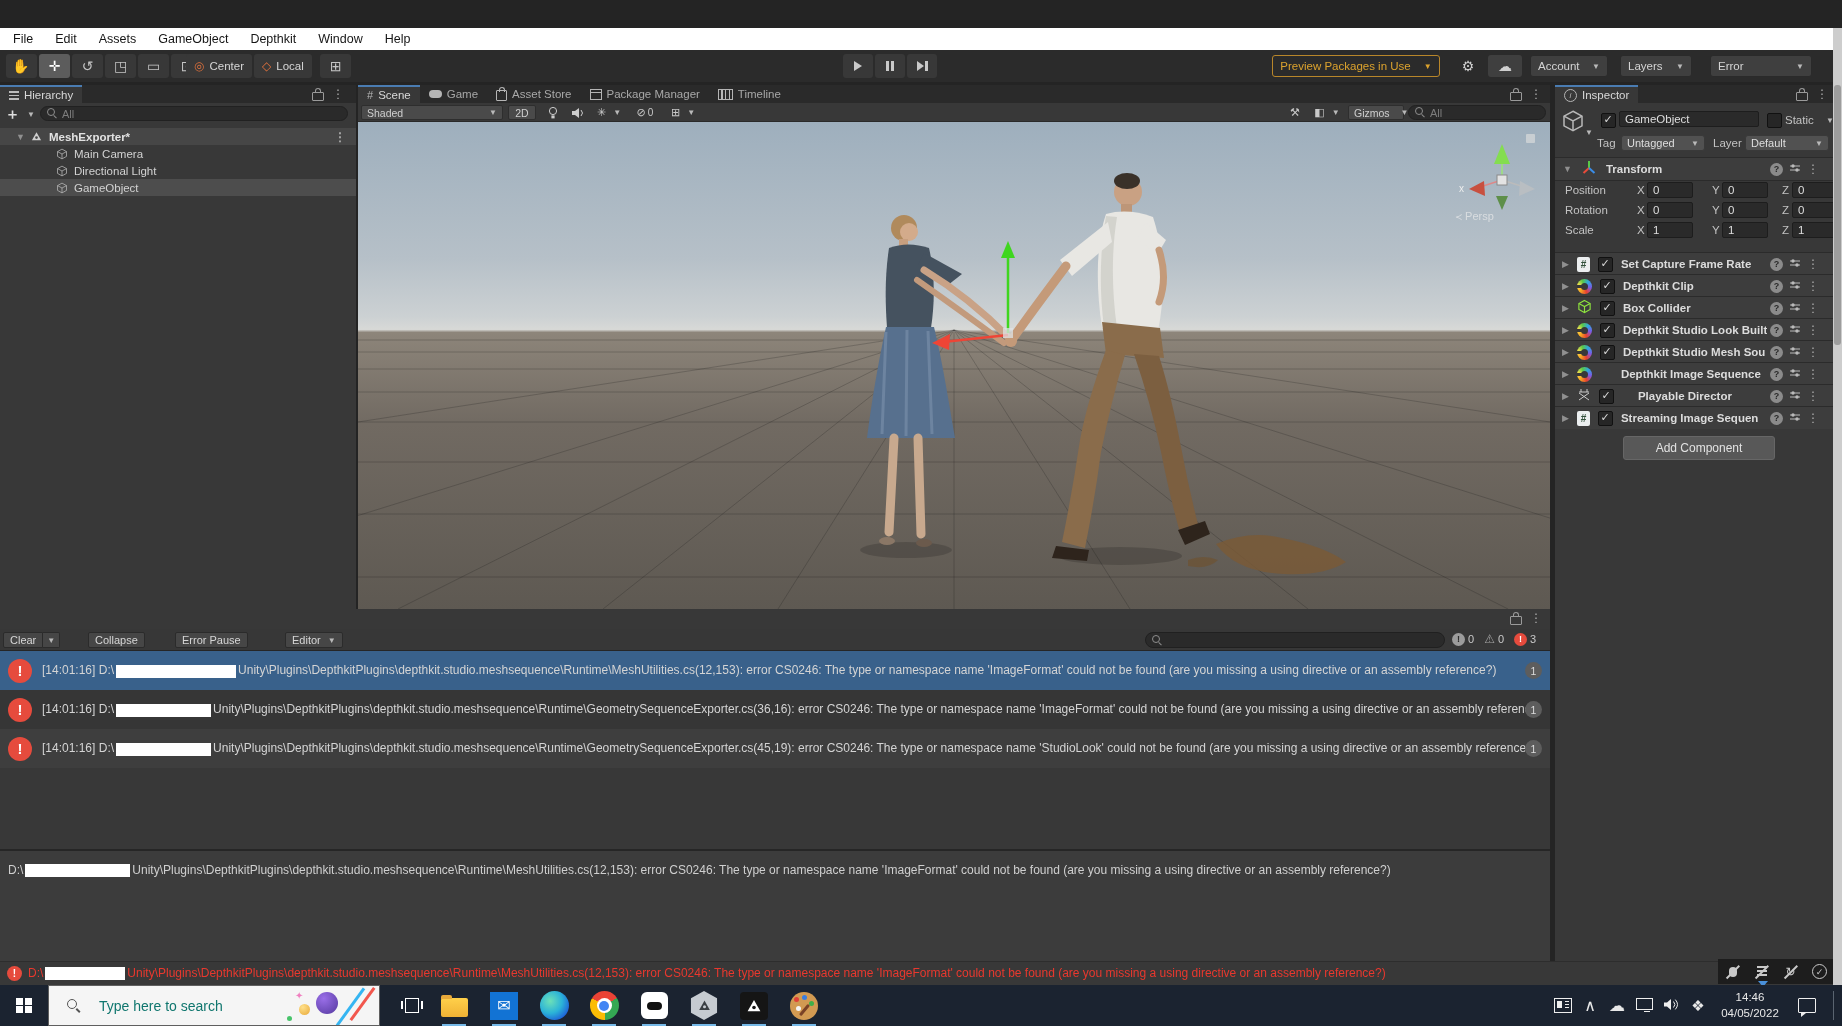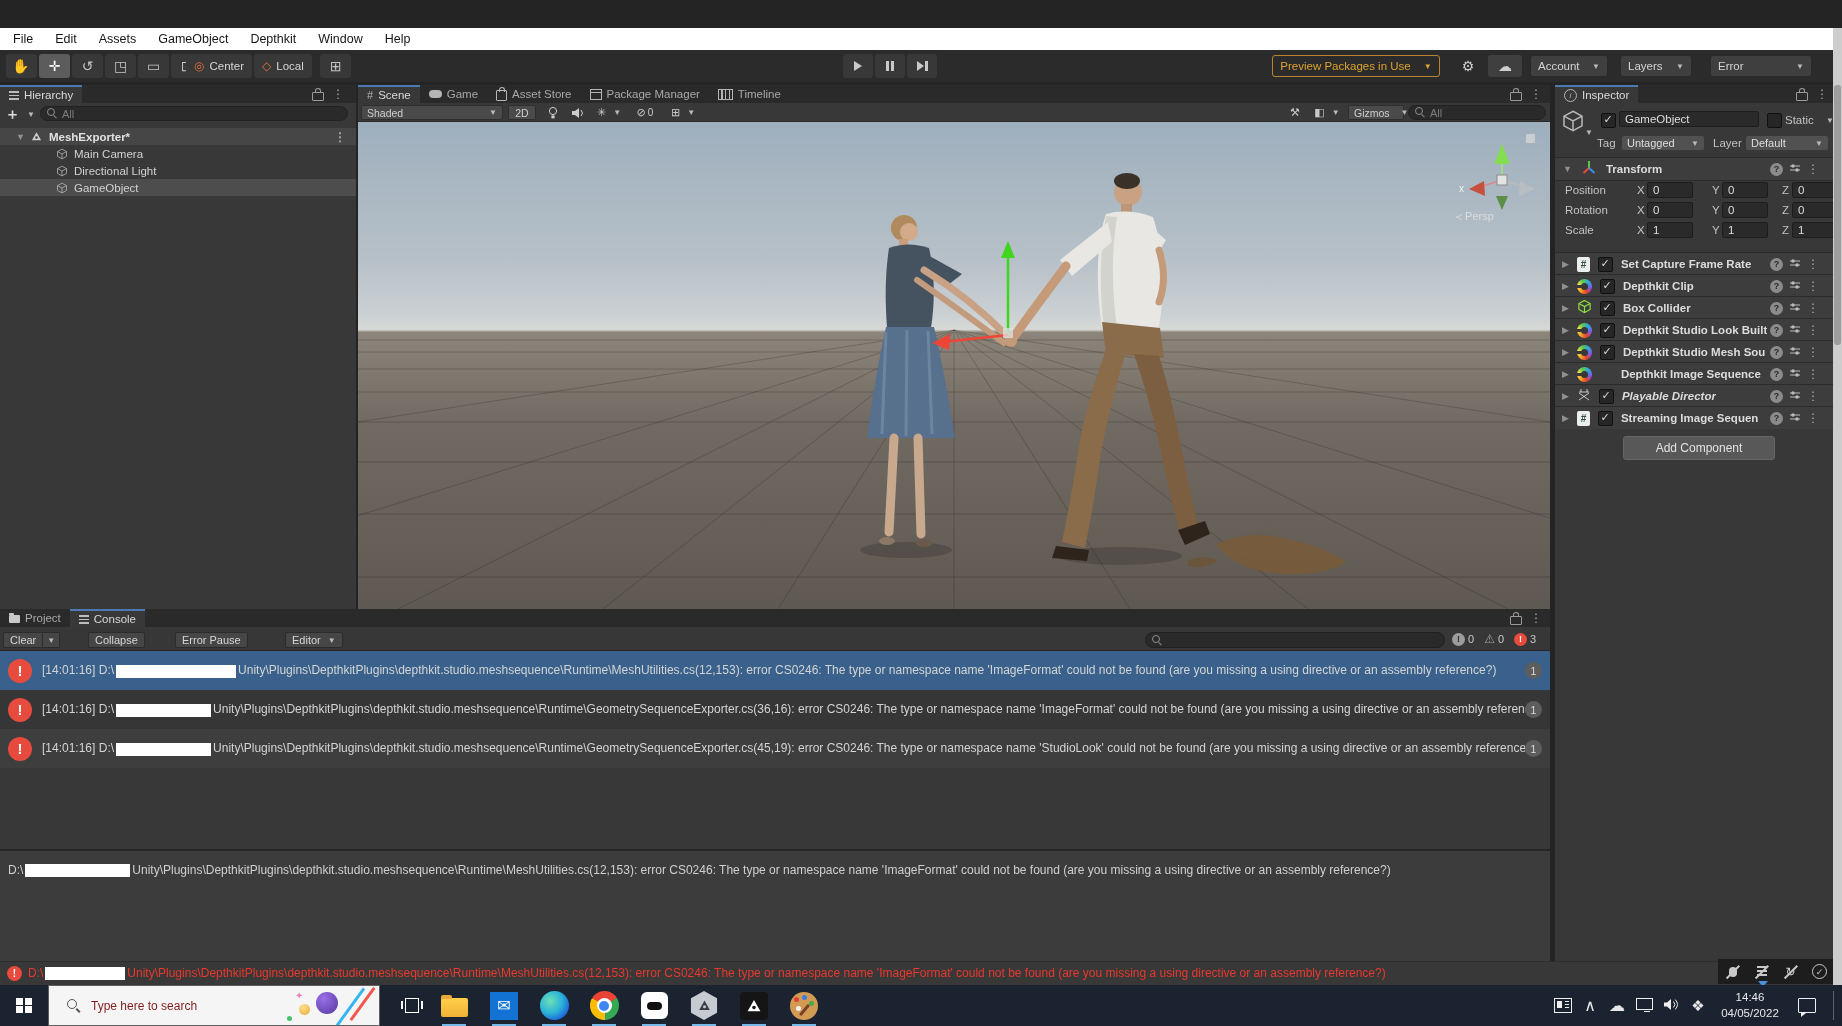--- a/index.html
+++ b/index.html
@@ -99,21 +99,21 @@
   .sico2{position:relative;width:16px;height:16px;display:flex;align-items:center;justify-content:center;color:#c9c9c9;font-size:12px}
   .slash::after{content:"";position:absolute;left:7px;top:-1px;width:1.6px;height:18px;background:#c9c9c9;transform:rotate(45deg)}
   .circ{width:13px;height:13px;border:1.3px solid #c9c9c9;border-radius:50%;display:flex;align-items:center;justify-content:center;font-size:9px}
   .bluetri{position:absolute;left:1758px;top:19px;width:0;height:0;border-left:5px solid transparent;border-right:5px solid transparent;border-top:6px solid #4a90d9}
   
   .taskbar{position:absolute;left:0;top:985px;width:1842px;height:41px;background:#1b2330}
   .startbtn{position:absolute;left:0;top:0;width:48px;height:41px;display:flex;align-items:center;justify-content:center}
   .winlogo{display:grid;grid-template-columns:7px 7px;grid-template-rows:7px 7px;gap:1.5px}
   .winlogo i{background:#fff;display:block}
   .tsearch{position:absolute;left:48px;top:0;width:332px;height:41px;background:#f5f5f5;border:1px solid #5f5f5f;box-sizing:border-box;display:flex;align-items:center;overflow:hidden}
-  .tsearch .txt{color:#7f1d1d;font-size:12px;margin-left:10px;white-space:nowrap}
+  .tsearch .txt{color:#0f766e;font-size:14px;margin-left:18px;white-space:nowrap}
   .tmag{width:14px;height:14px;position:relative;margin-left:18px;flex:none}
   .tmag::before{content:"";position:absolute;left:0;top:0;width:8px;height:8px;border:1.6px solid #555;border-radius:50%}
   .tmag::after{content:"";position:absolute;left:9.5px;top:9.5px;width:5px;height:1.6px;background:#555;transform:rotate(45deg);transform-origin:0 0}
   .pl1{position:absolute;left:267px;top:6px;width:22px;height:22px;border-radius:50%;background:radial-gradient(circle at 35% 30%,#9a6fe8,#54389e)}
   .pl2{position:absolute;left:250px;top:18px;width:11px;height:11px;border-radius:50%;background:radial-gradient(circle at 35% 30%,#ffe08a,#e8a93a)}
   .pl3{position:absolute;left:246px;top:4px;color:#f080c0;font-size:10px}
   .pl4{position:absolute;left:238px;top:30px;width:5px;height:5px;border-radius:50%;background:#47c46a}
   .st1{position:absolute;left:300px;top:-2px;width:3px;height:46px;background:#35b5f2;transform:rotate(36deg)}
   .st2{position:absolute;left:312px;top:-2px;width:3px;height:40px;background:#f2574d;transform:rotate(36deg)}
   .taskview{position:absolute;left:395px;top:0;width:34px;height:41px;display:flex;align-items:center;justify-content:center}
@@ -616,21 +616,21 @@
               </svg></span>
             <span class="kebab">⋮</span>
           </span>
         </div>
         <div class="comp-row" style="top: 299px;">
           <span class="exp" style="margin-left: 7px;">▶</span>
           <span style="margin-left: 8px;"><svg width="14" height="14" viewBox="0 0 14 14">
               <path d="M2 5h10M4 2v3m6-3v3M2 6l10 7M12 6L2 13" stroke="#c9c9c9" fill="none"></path>
             </svg></span>
           <span class="cb on" style="margin-left: 8px;"></span>
-          <span class="comp-name" style="margin-left: 8px; font-style: italic;">Playable Director</span>
+          <span class="comp-name" style="margin-left: 24px;">Playable Director</span>
           <span class="righticons">
             <span class="helpi">?</span>
             <span><svg width="12" height="12" viewBox="0 0 12 12">
                 <path d="M1 4h10M1 8h10" stroke="#bbb"></path>
                 <circle cx="4" cy="4" r="1.7" fill="#bbb"></circle>
                 <circle cx="8" cy="8" r="1.7" fill="#bbb"></circle>
               </svg></span>
             <span class="kebab">⋮</span>
           </span>
         </div>
@@ -649,30 +649,20 @@
             <span class="kebab">⋮</span>
           </span>
         </div>
       </div>
     <div class="addbtn">
         <span>Add Component</span>
       </div>
   </div>
 
   <div class="panel" style="left:0;top:609px;width:1550px;height:352px">
-    <div class="tabstrip" id="console-tabs">
-        <div class="tab">
-          <span class="folder-s"></span>
-          <span>Project</span>
-        </div>
-        <div class="tab active">
-          <span class="lines-ico"></span>
-          <span>Console</span>
-        </div>
-      </div>
     <div class="lk" style="right:8px;top:2px">
         <span class="lock"></span>
         <span class="kebab">⋮</span>
       </div>
     <div style="position:absolute;left:0;top:20px;width:1550px;height:22px;background:#373737;border-bottom:1px solid #262626;box-sizing:border-box">
       <div style="position:absolute;left:3px;top:3px;display:flex">
         <div class="cbtn" style="border-radius:2px 0 0 2px">
             <span>Clear</span>
           </div>
         <div class="cbtn" style="border-left:none;border-radius:0 2px 2px 0;padding:0 4px">

